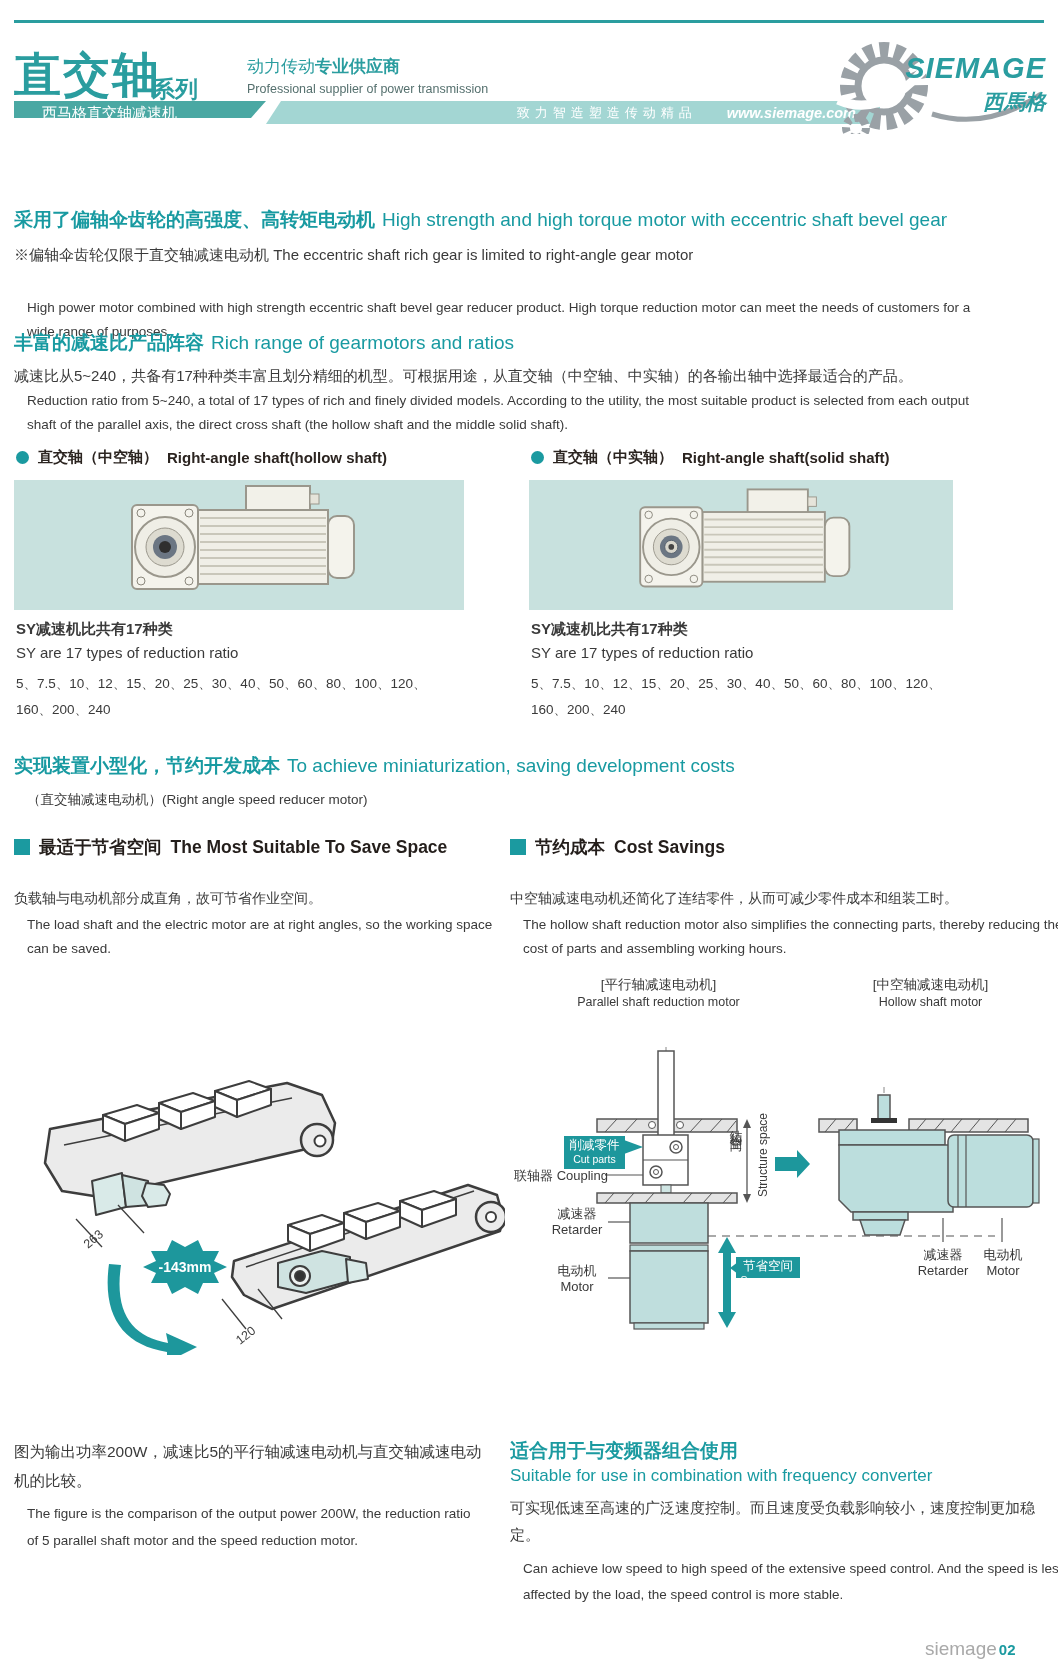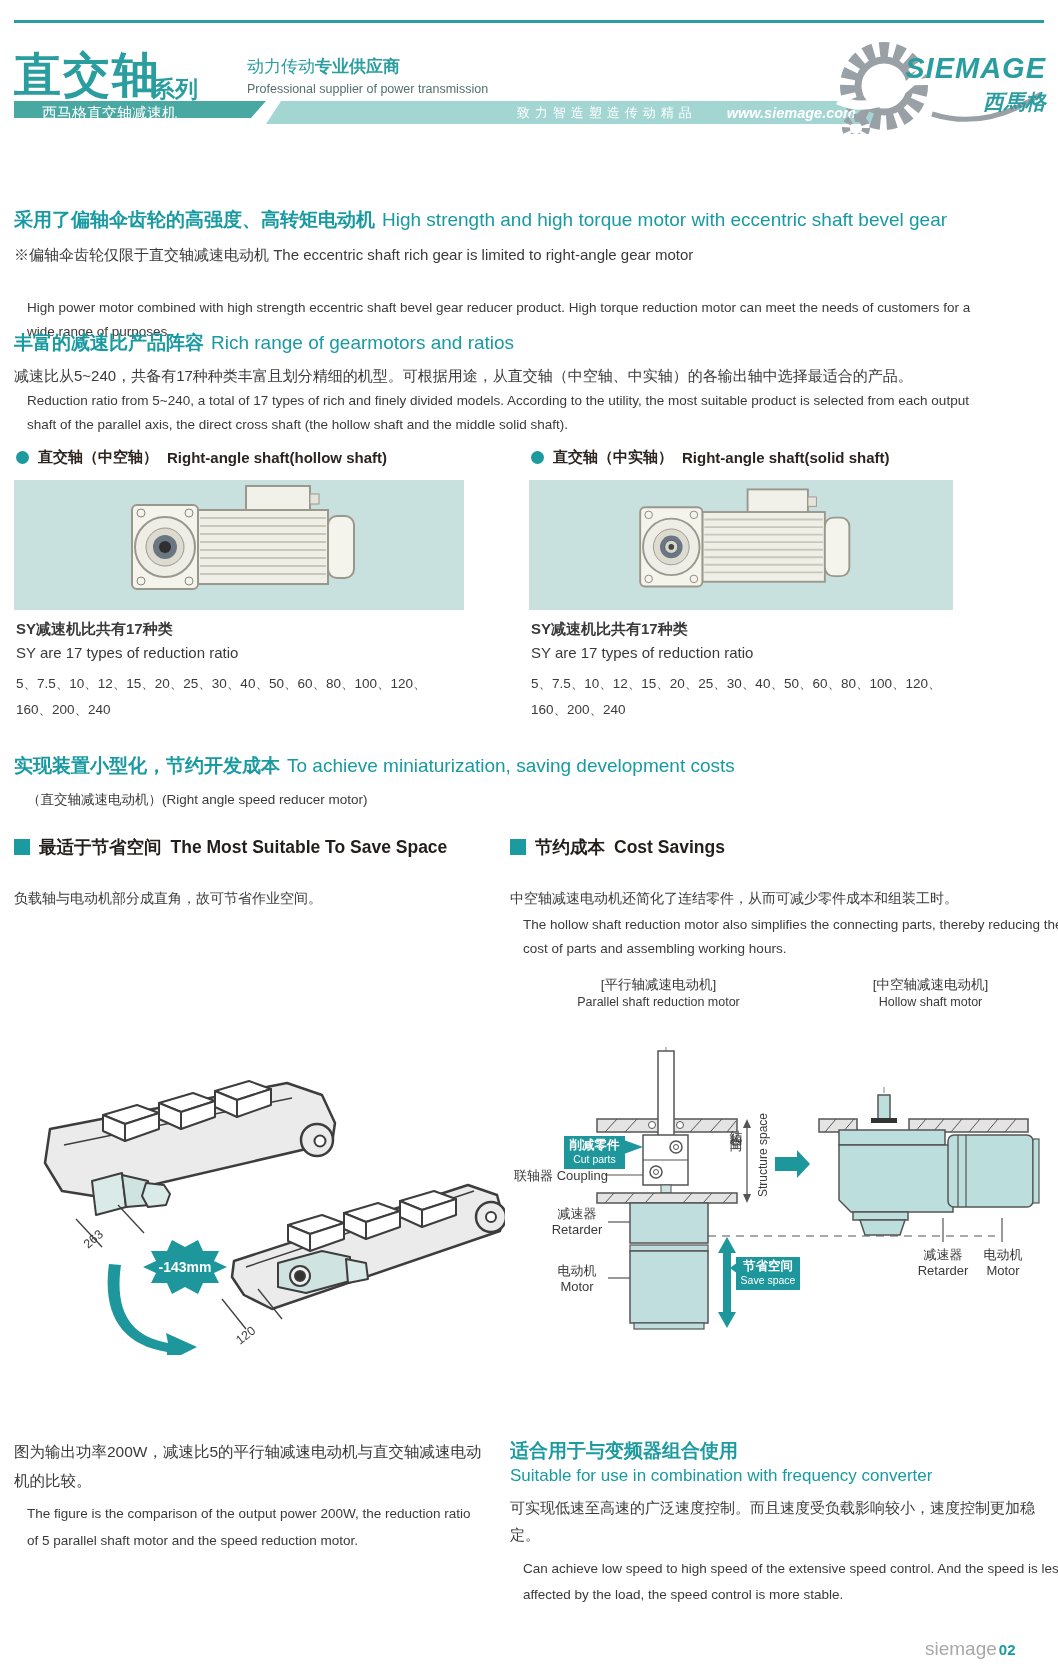--- a/index.html
+++ b/index.html
@@ -38,21 +38,21 @@
   .cap-zh{font-size:15px;font-weight:bold;}
   .cap-en{font-size:15px;}
   .ratios{font-size:13.5px;line-height:1.95;}
   .subhead{display:flex;align-items:center;gap:9px;font-size:17.5px;font-weight:bold;color:#241e1b;white-space:nowrap;}
   .sq{width:16px;height:16px;background:#1b9aa0;flex:0 0 auto;}
   
   .dlabel{font-size:13.5px;color:#3a3a3a;line-height:1.3;text-align:center;}
   .dlabel .sm{font-size:12.5px;}
   .lbl13{font-size:13px;color:#3a3a3a;line-height:1.25;text-align:center;}
   .callout{background:#1d979c;color:#fff;text-align:center;line-height:1.2;padding-top:2px;box-sizing:border-box;}
-  .callout .c1{font-size:12.5px;font-weight:bold;}
+  .callout .c1{font-size:12.5px;font-weight:normal;}
   .callout .c2{font-size:10.5px;}
   .vtext{writing-mode:vertical-rl;letter-spacing:3px;font-size:12.5px;color:#3a3a3a;}
   .rot{transform:rotate(-90deg);font-size:12px;color:#3a3a3a;text-align:center;white-space:nowrap;}
   
   .fq-zh{font-size:19px;font-weight:bold;color:#1b9aa0;white-space:nowrap;}
   .fq-en{font-size:17px;color:#189aa1;white-space:nowrap;}
   
   .footer{left:925px;top:1638px;display:flex;align-items:baseline;gap:2px;}
   .footer .b{font-size:19px;color:#a9a9a9;}
   .footer .n{font-size:15px;font-weight:bold;color:#1b9aa0;}
@@ -185,20 +185,21 @@
     <span>最适于节省空间</span>
       <span>The Most Suitable To Save Space</span>
   </div>
   <div class="abs subhead" style="left:510px;top:835px;">
     <span class="sq"></span>
     <span>节约成本</span>
       <span>Cost Savings</span>
   </div>
 
   <div class="abs p-zh" style="left:14px;top:886px;font-size:14px;width:480px;">负载轴与电动机部分成直角，故可节省作业空间。</div>
+  <div class="abs p-en" style="left:14px;top:913px;width:478px;">The load shaft and the electric motor are at right angles, so the working space can be saved.</div>
 
   <div class="abs p-zh" style="left:510px;top:886px;font-size:14px;width:545px;">中空轴减速电动机还简化了连结零件，从而可减少零件成本和组装工时。</div>
   <div class="abs p-en" style="left:510px;top:913px;width:542px;">The hollow shaft reduction motor also simplifies the connecting parts, thereby reducing the cost of parts and assembling working hours.</div>
 
   <svg class="abs" style="left:0;top:995px;" width="505" height="360" viewBox="0 0 505 360">
     <defs>
       <g id="box3d" stroke="#3d3d3d" stroke-width="2" fill="#ffffff" stroke-linejoin="round">
         <polygon points="0,10 34,0 56,8 22,19"></polygon>
         <polygon points="0,10 22,19 22,36 0,26"></polygon>
         <polygon points="22,19 56,8 56,24 22,36"></polygon>
@@ -346,21 +347,21 @@
   <div class="abs lbl13" style="left:548px;top:1206px;width:58px;">
     <div>减速器</div>
     <div>Retarder</div>
   </div>
   <div class="abs lbl13" style="left:548px;top:1263px;width:58px;">
     <div>电动机</div>
     <div>Motor</div>
   </div>
   <div class="abs vtext" style="left:727px;top:1120px;height:86px;">结构空间</div>
   <div class="abs rot" style="left:713px;top:1148px;width:100px;">Structure space</div>
-  <div class="abs callout" style="left:736px;top:1257px;width:64px;height:33px;">
+  <div class="abs callout" style="left:736px;top:1257px;width:64px;height:21px;">
     <div class="c1">节省空间</div>
     <div class="c2">Save space</div>
   </div>
   <div class="abs lbl13" style="left:914px;top:1247px;width:58px;">
     <div>减速器</div>
     <div>Retarder</div>
   </div>
   <div class="abs lbl13" style="left:978px;top:1247px;width:50px;">
     <div>电动机</div>
     <div>Motor</div>

